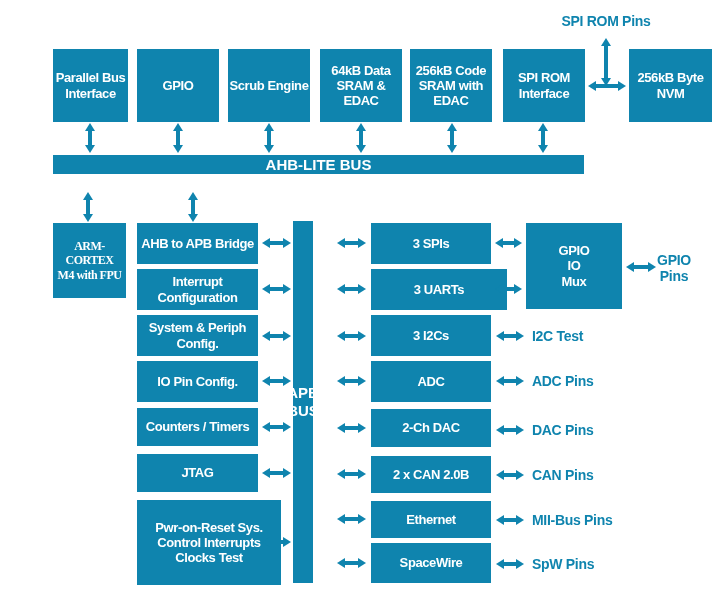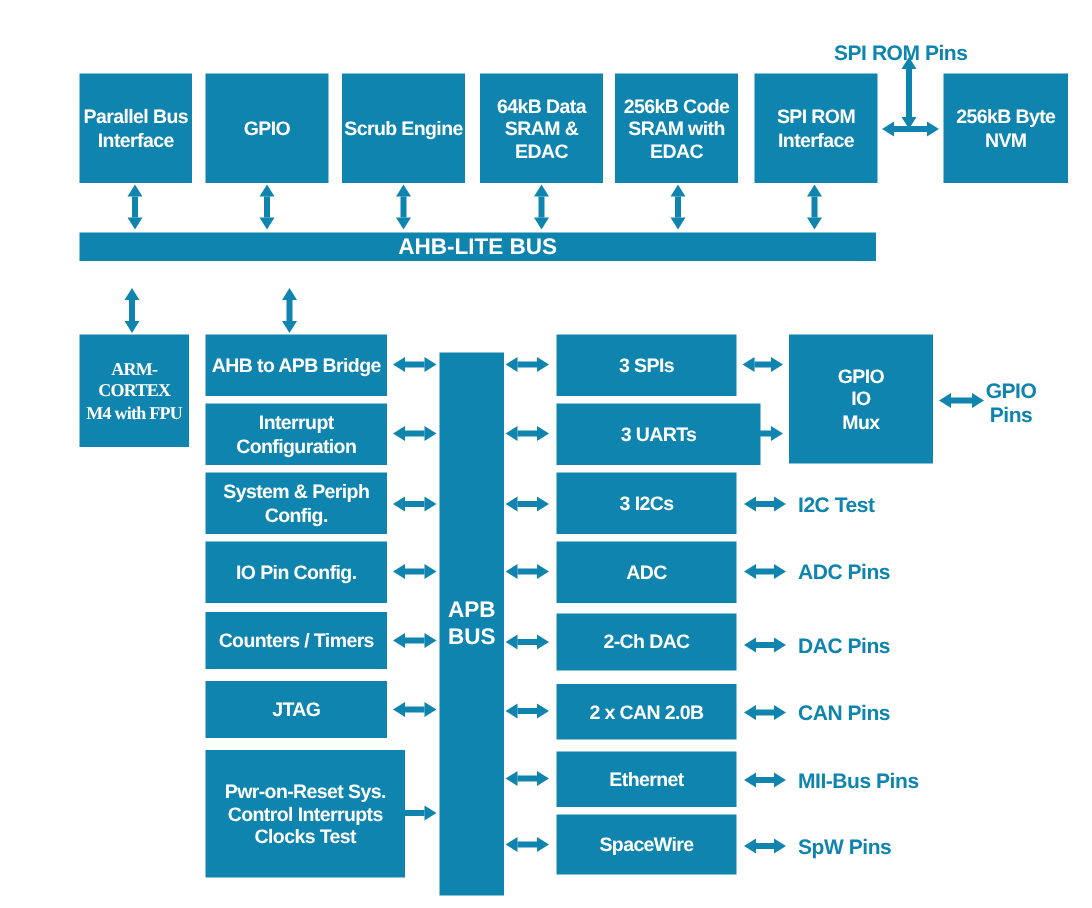--- a/index.html
+++ b/index.html
@@ -46,21 +46,21 @@
     content:""; position:absolute; bottom:-8px; left:-3px; width:0; height:0;
     border-left:5px solid transparent; border-right:5px solid transparent;
     border-top:8px solid var(--accent);
   }
 </style>
 </head>
 <body>
 
 <div class="stage">
 
-  <div class="pin-label" style="left:556px;top:27px;width:100px;">SPI ROM Pins</div>
+  <div class="pin-label" style="left:556px;top:13px;width:100px;text-align:center">SPI ROM Pins</div>
   <div class="arrow-v" style="left:604px;top:46px;height:32px"></div>
   <div class="arrow-h" style="left:596px;top:84px;width:22px"></div>
 
   <div class="box" style="left:53px;top:49px;width:75px;height:73px">Parallel Bus
 Interface</div>
   <div class="box" style="left:137px;top:49px;width:82px;height:73px">GPIO</div>
   <div class="box" style="left:228px;top:49px;width:82px;height:73px">Scrub Engine</div>
   <div class="box" style="left:320px;top:49px;width:82px;height:73px">64kB Data
 SRAM &amp; EDAC</div>
   <div class="box" style="left:410px;top:49px;width:82px;height:73px">256kB Code
@@ -87,33 +87,33 @@
 M4 with FPU</div>
 
   <div class="box" style="left:137px;top:223px;width:121px;height:41px">AHB to APB Bridge</div>
   <div class="box" style="left:137px;top:269px;width:121px;height:41px">Interrupt
 Configuration</div>
   <div class="box" style="left:137px;top:315px;width:121px;height:41px">System &amp; Periph
 Config.</div>
   <div class="box" style="left:137px;top:361px;width:121px;height:41px">IO Pin Config.</div>
   <div class="box" style="left:137px;top:408px;width:121px;height:38px">Counters / Timers</div>
   <div class="box" style="left:137px;top:454px;width:121px;height:38px">JTAG</div>
-  <div class="box" style="left:137px;top:500px;width:133px;height:85px">Pwr-on-Reset Sys.
+  <div class="box" style="left:137px;top:500px;width:144px;height:85px">Pwr-on-Reset Sys.
 Control Interrupts
 Clocks Test</div>
 
   <div class="arrow-h" style="left:270px;top:241px;width:13px"></div>
   <div class="arrow-h" style="left:270px;top:287px;width:13px"></div>
   <div class="arrow-h" style="left:270px;top:334px;width:13px"></div>
   <div class="arrow-h" style="left:270px;top:379px;width:13px"></div>
   <div class="arrow-h" style="left:270px;top:425px;width:13px"></div>
   <div class="arrow-h" style="left:270px;top:471px;width:13px"></div>
   <div class="arrow-h" style="left:270px;top:540px;width:13px"></div>
 
-  <div class="box bus-label" style="left:293px;top:235px;width:43px;height:362px">APB
+  <div class="box bus-label" style="left:293px;top:221px;width:20px;height:362px">APB
 BUS</div>
 
   <div class="arrow-h" style="left:345px;top:241px;width:13px"></div>
   <div class="arrow-h" style="left:345px;top:287px;width:13px"></div>
   <div class="arrow-h" style="left:345px;top:334px;width:13px"></div>
   <div class="arrow-h" style="left:345px;top:379px;width:13px"></div>
   <div class="arrow-h" style="left:345px;top:426px;width:13px"></div>
   <div class="arrow-h" style="left:345px;top:472px;width:13px"></div>
   <div class="arrow-h" style="left:345px;top:517px;width:13px"></div>
   <div class="arrow-h" style="left:345px;top:561px;width:13px"></div>

